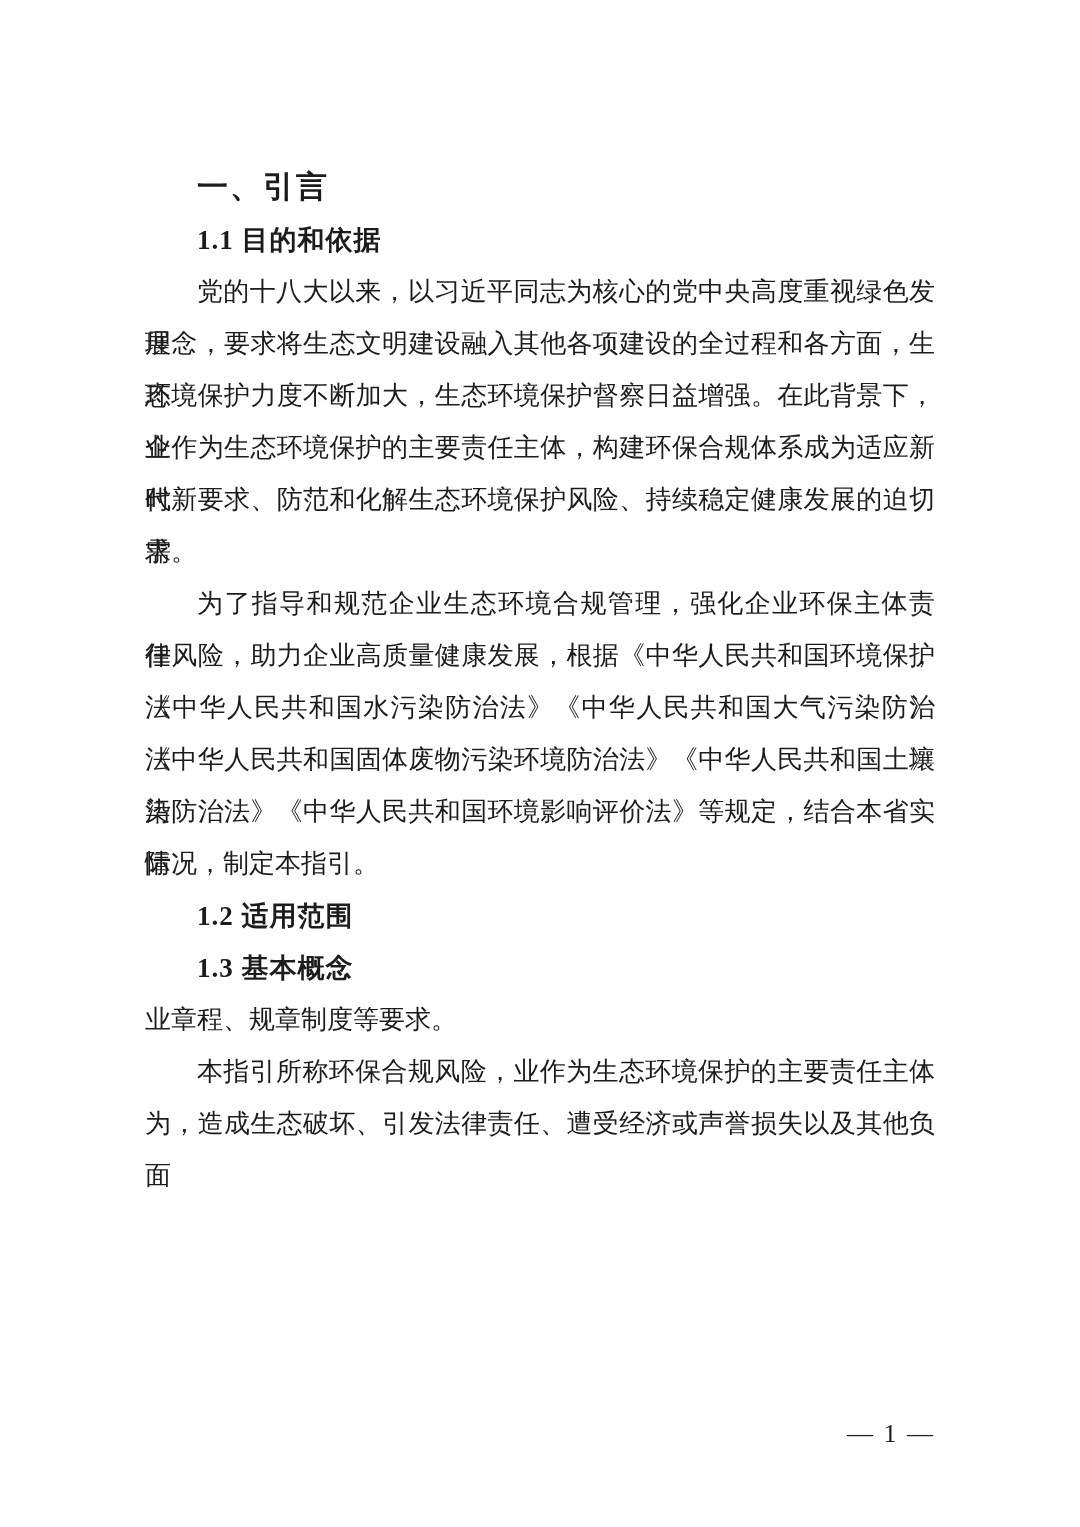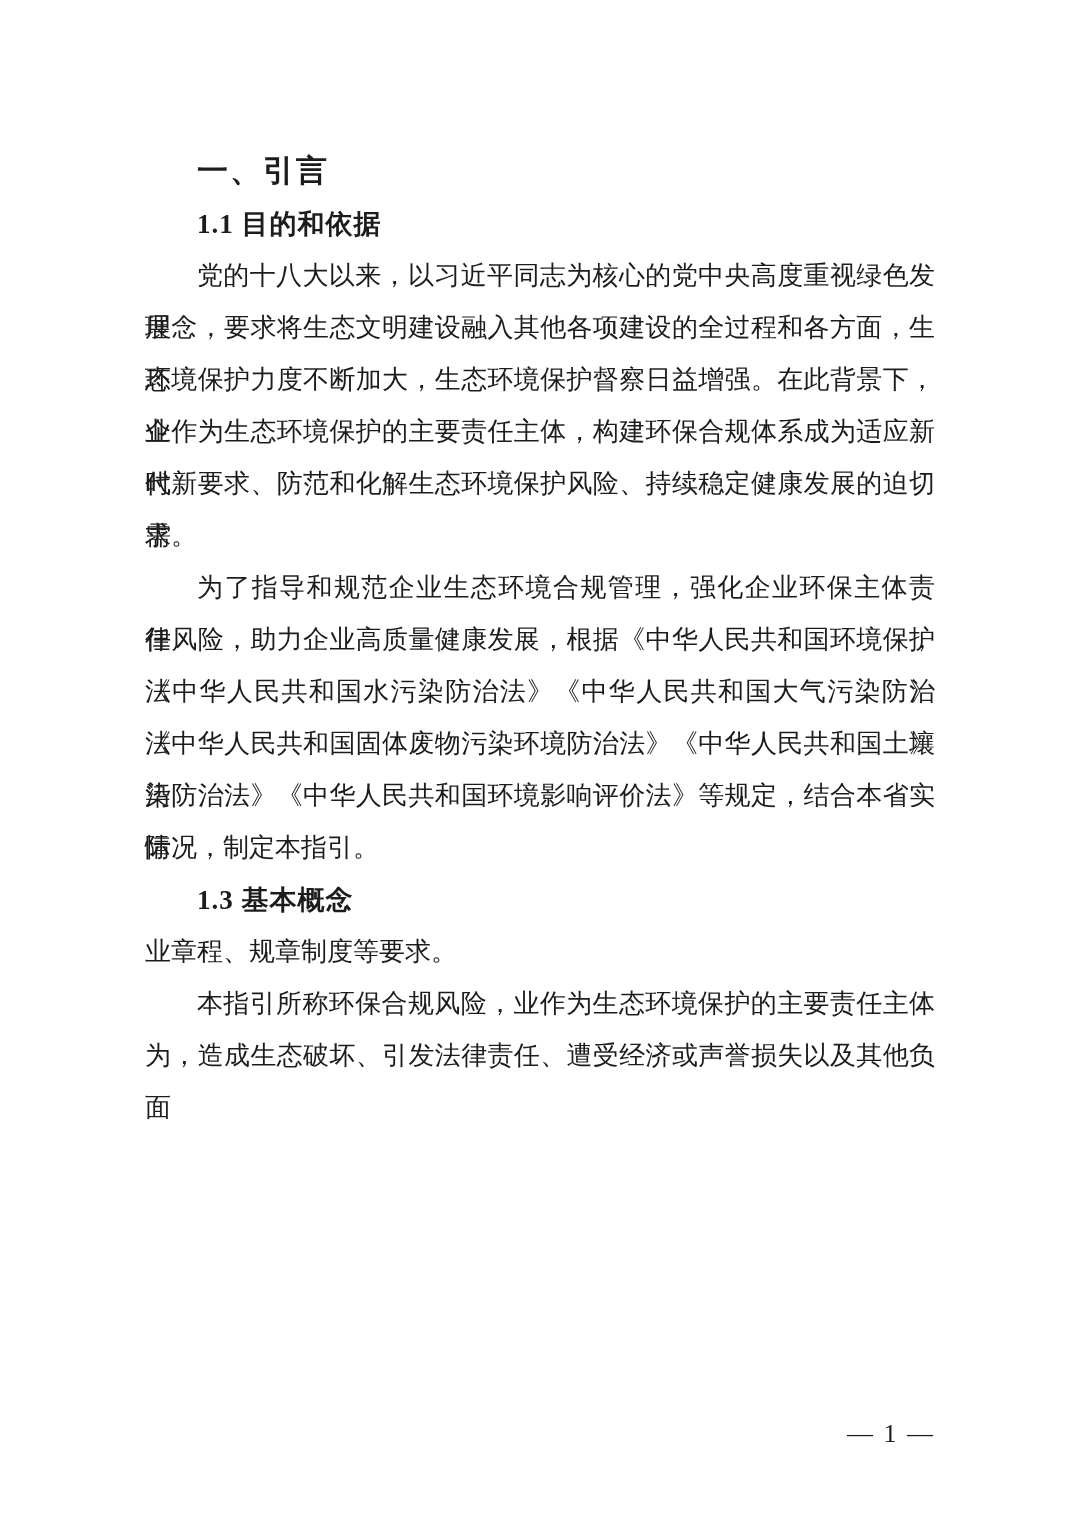--- a/index.html
+++ b/index.html
@@ -16,21 +16,21 @@
     overflow: hidden;
   }
   .page {
     position: absolute;
     inset: 0;
     background: #ffffff;
   }
   .content {
     position: absolute;
     left: 145px;
-    top: 144px;
+    top: 160px;
     width: 790px;
   }
   .h1 {
     font-family: "Liberation Sans", "DejaVu Sans", sans-serif;
     font-weight: bold;
     font-size: 31px;
     line-height: 54px;
     height: 54px;
     text-indent: 52px;
     letter-spacing: 2px;
@@ -85,20 +85,21 @@
         <div class="line">求。</div>
       </div>
       <div>
         <div class="line first just">为了指导和规范企业生态环境合规管理，强化企业环保主体责任，</div>
         <div class="line just">律风险，助力企业高质量健康发展，根据《中华人民共和国环境保护法》</div>
         <div class="line just">《中华人民共和国水污染防治法》《中华人民共和国大气污染防治法》</div>
         <div class="line just">《中华人民共和国固体废物污染环境防治法》《中华人民共和国土壤污</div>
         <div class="line just">染防治法》《中华人民共和国环境影响评价法》等规定，结合本省实际</div>
         <div class="line">情况，制定本指引。</div>
       </div>
+      <div class="h2">1.2 适用范围</div>
       <div>
       </div>
       <div class="h2">1.3 基本概念</div>
       <div>
         <div class="line">业章程、规章制度等要求。</div>
       </div>
       <div>
         <div class="line first just">本指引所称环保合规风险，业作为生态环境保护的主要责任主体</div>
         <div class="line just">为，造成生态破坏、引发法律责任、遭受经济或声誉损失以及其他负面</div>
       </div>

